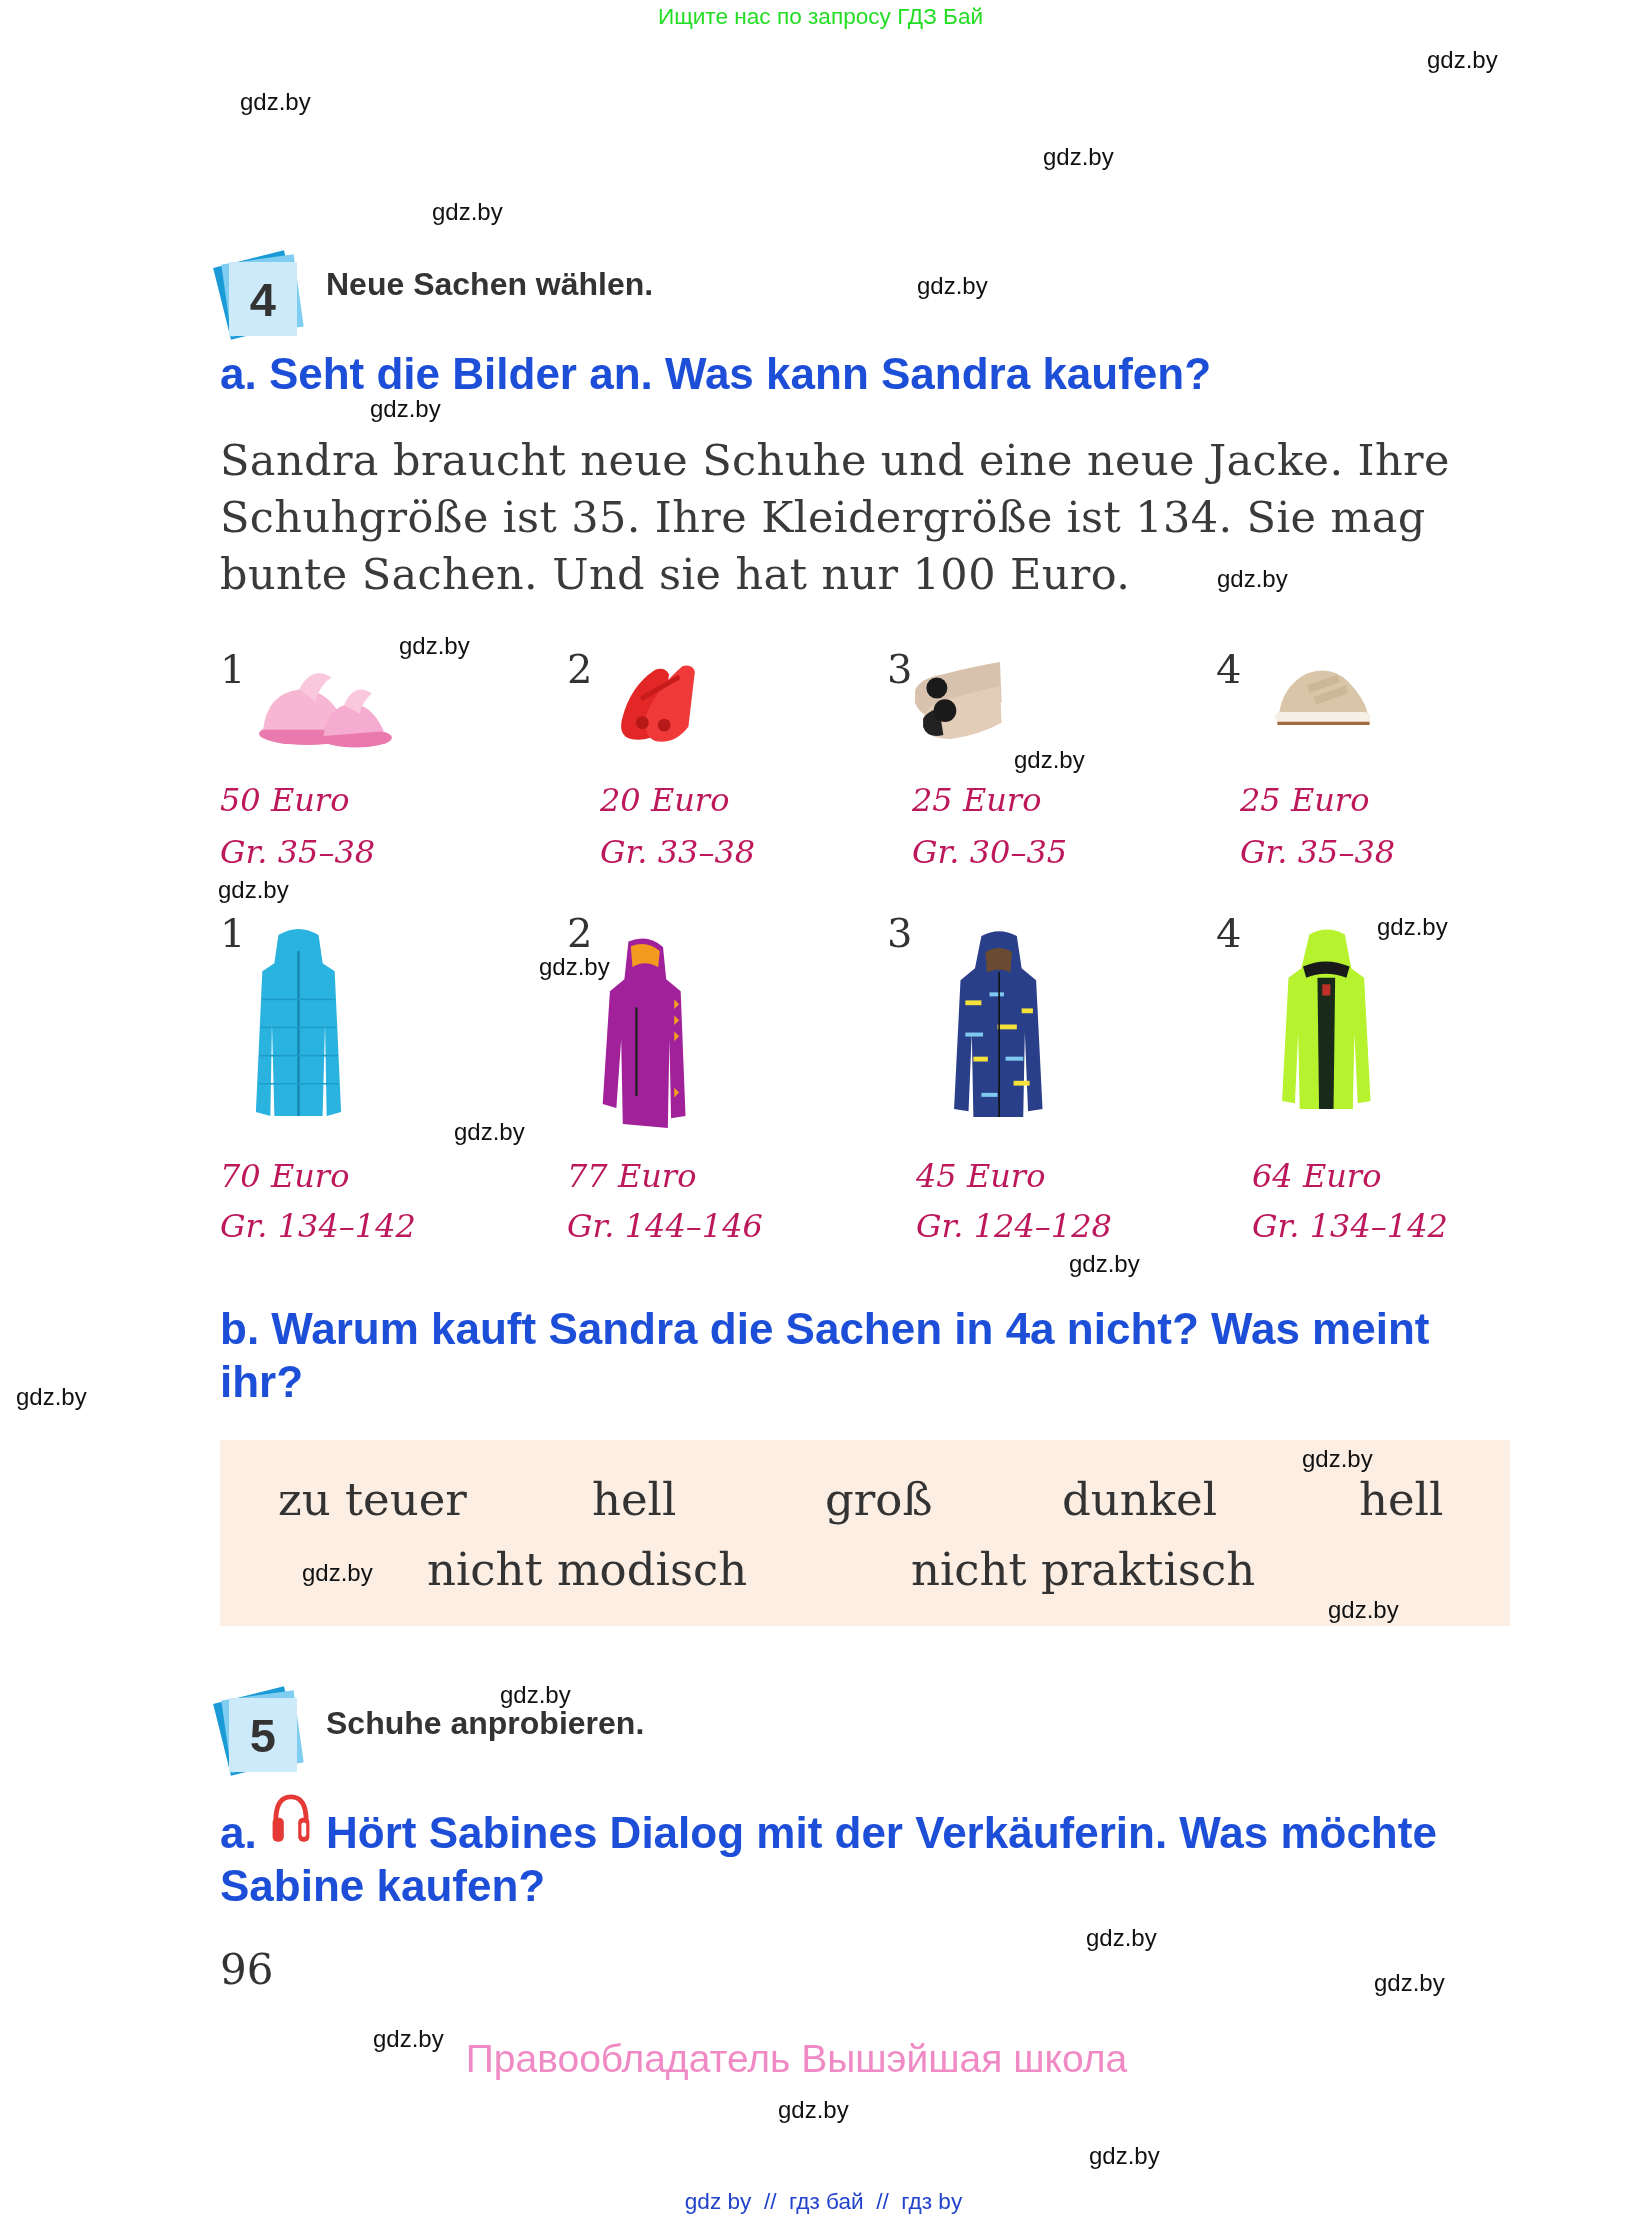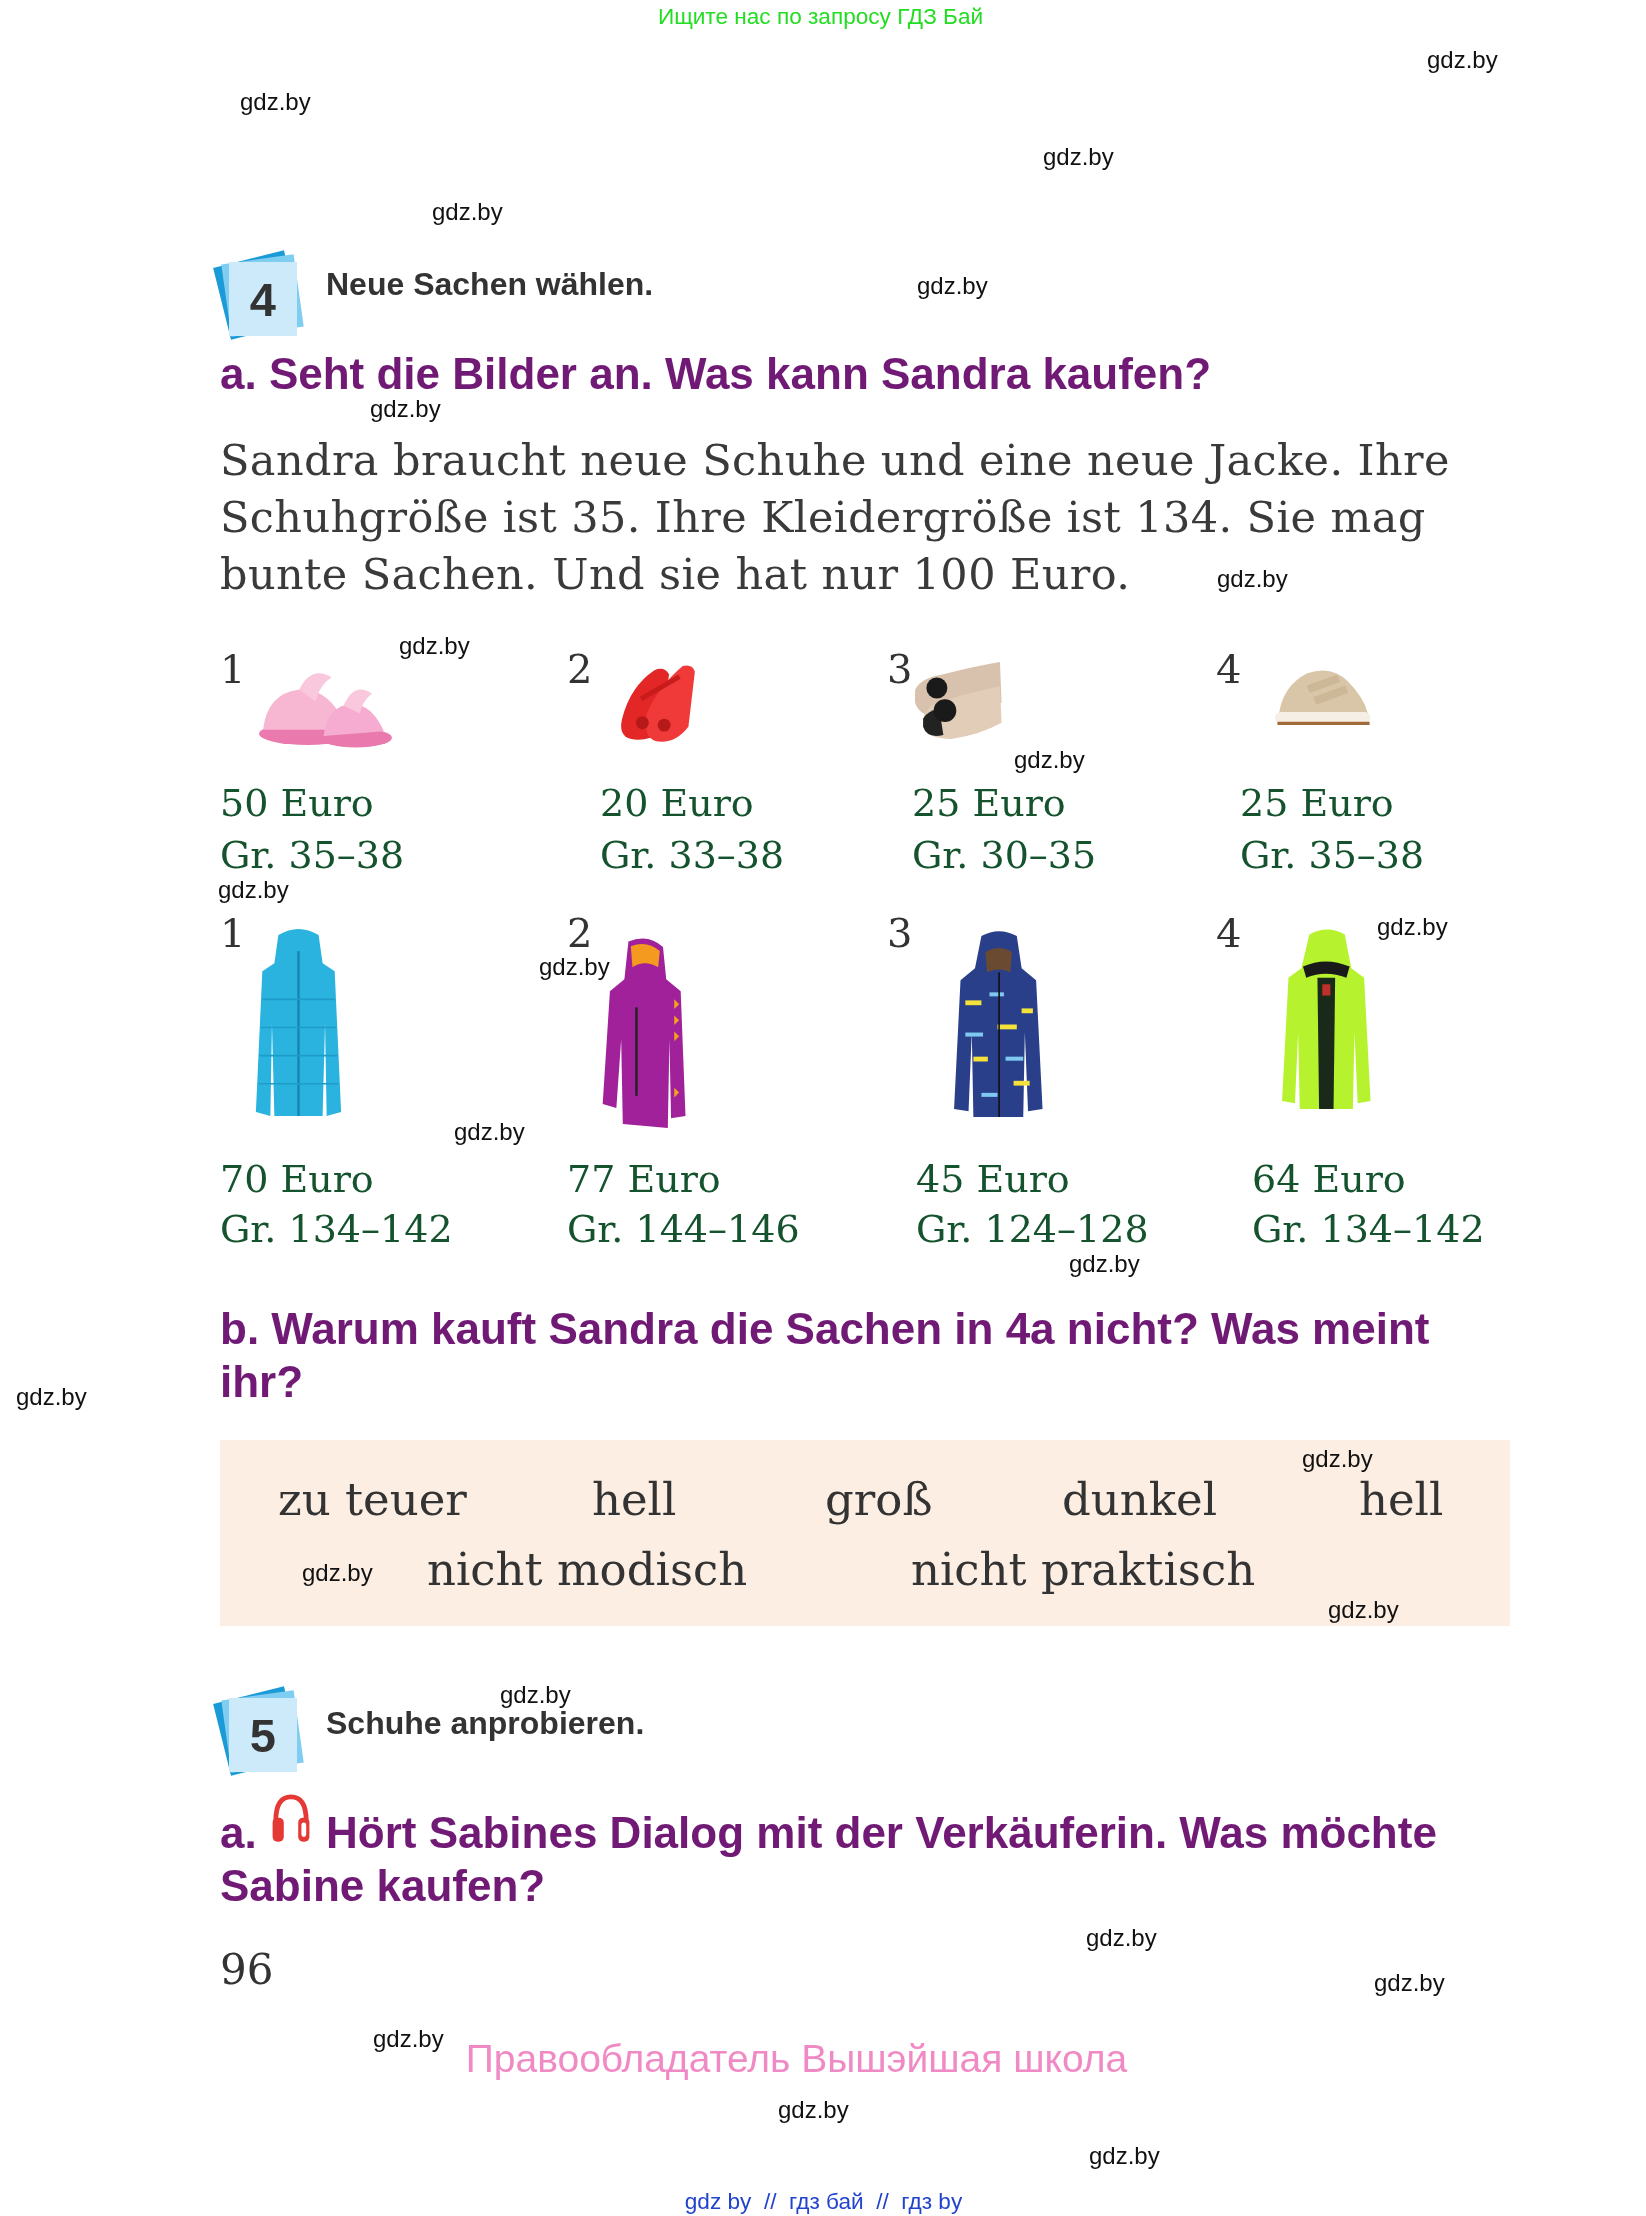--- a/index.html
+++ b/index.html
@@ -2,24 +2,24 @@
 <html style="font-size:13px"><head>
 <meta charset="utf-8">
 <style>
   * { margin:0; padding:0; box-sizing:border-box; }
   html, body { width:1647px; height:2216px; background:#ffffff; overflow:hidden; }
   body { position:relative; color:#3a3a3a; }
   .abs { position:absolute; white-space:nowrap; }
   .wm { font-family:"Liberation Sans", sans-serif; font-size:24px; color:#111; line-height:1; }
   .topnote { font-family:"Liberation Sans", sans-serif; font-size:22.6px; color:#22dd22; line-height:1; }
   .h-title { font-family:"Liberation Sans", sans-serif; font-weight:bold; font-size:32px; color:#333; line-height:1; }
-  .q-title { font-family:"Liberation Sans", sans-serif; font-weight:bold; font-size:44px; color:#701a75; line-height:1; }
+  .q-title { font-family:"Liberation Sans", sans-serif; font-weight:bold; font-size:44px; color:#1d4ed8; line-height:1; }
   .para { font-family:"DejaVu Serif", serif; font-size:43px; color:#3a3a3a; line-height:57px; letter-spacing:0.4px; }
   .item-num { font-family:"DejaVu Serif", serif; font-size:40px; color:#333; line-height:1; }
-  .item-text { font-family:"DejaVu Serif", serif; font-size:38px; color:#14532d; line-height:1; }
+  .item-text { font-family:"DejaVu Serif", serif; font-size:32px; color:#be185d; line-height:1;font-style:italic; }
   .box-word { font-family:"DejaVu Serif", serif; font-size:45px; color:#333; line-height:1; }
 
   .badge { position:absolute; width:74px; height:74px; }
   .badge .back1 { position:absolute; left:-3.2px; top:1.6px; width:73px; height:74px; background:#1a9ad6; transform:rotate(-14deg); }
   .badge .back2 { position:absolute; left:1.6px; top:3.2px; width:73px; height:73px; background:#7fcdf0; transform:rotate(-8deg); }
   .badge .front { position:absolute; left:4.8px; top:6.4px; width:68px; height:74px; background:#cdeafa; display:flex; align-items:center; justify-content:center; }
   .badge .front span { font-family:"Liberation Sans", sans-serif; font-weight:bold; font-size:47px; color:#333; }
 
   .img { position:absolute; }
   .wordbox { position:absolute; left:220px; top:1440px; width:1290px; height:186px; background:#fdeee3; }

